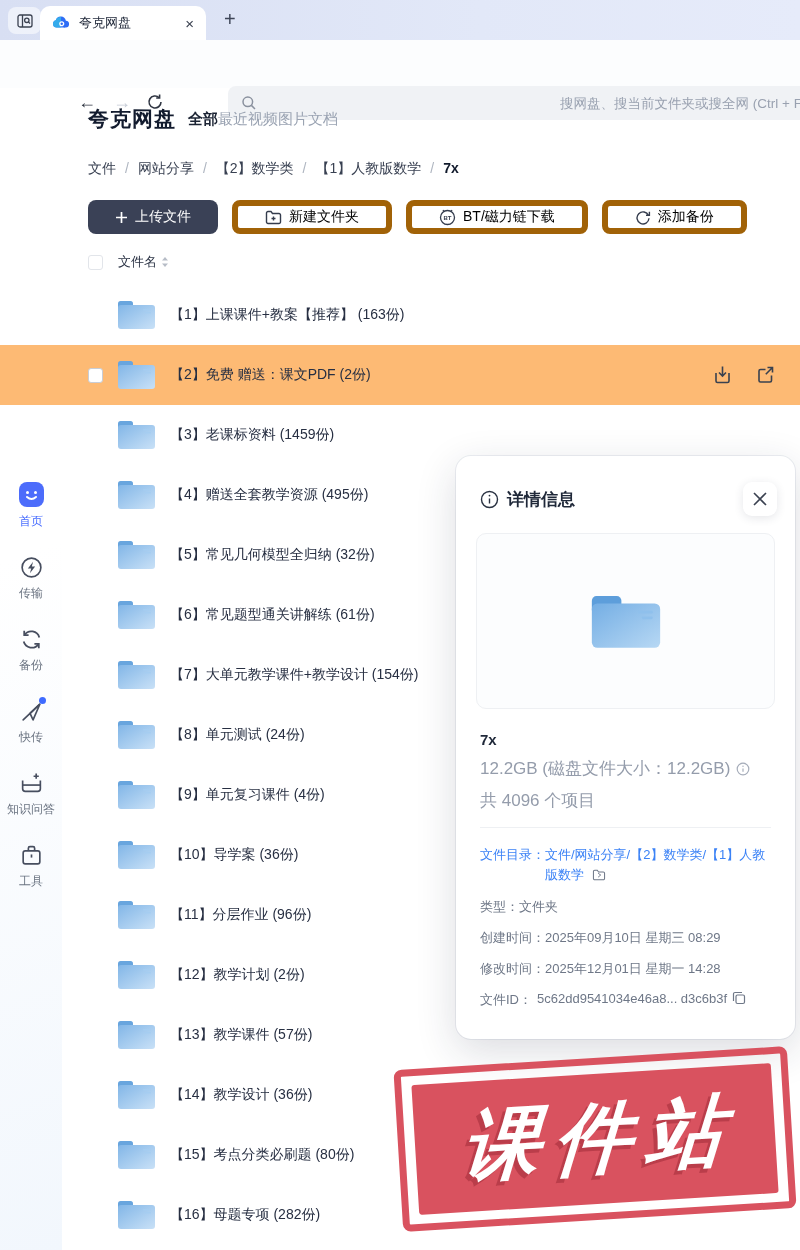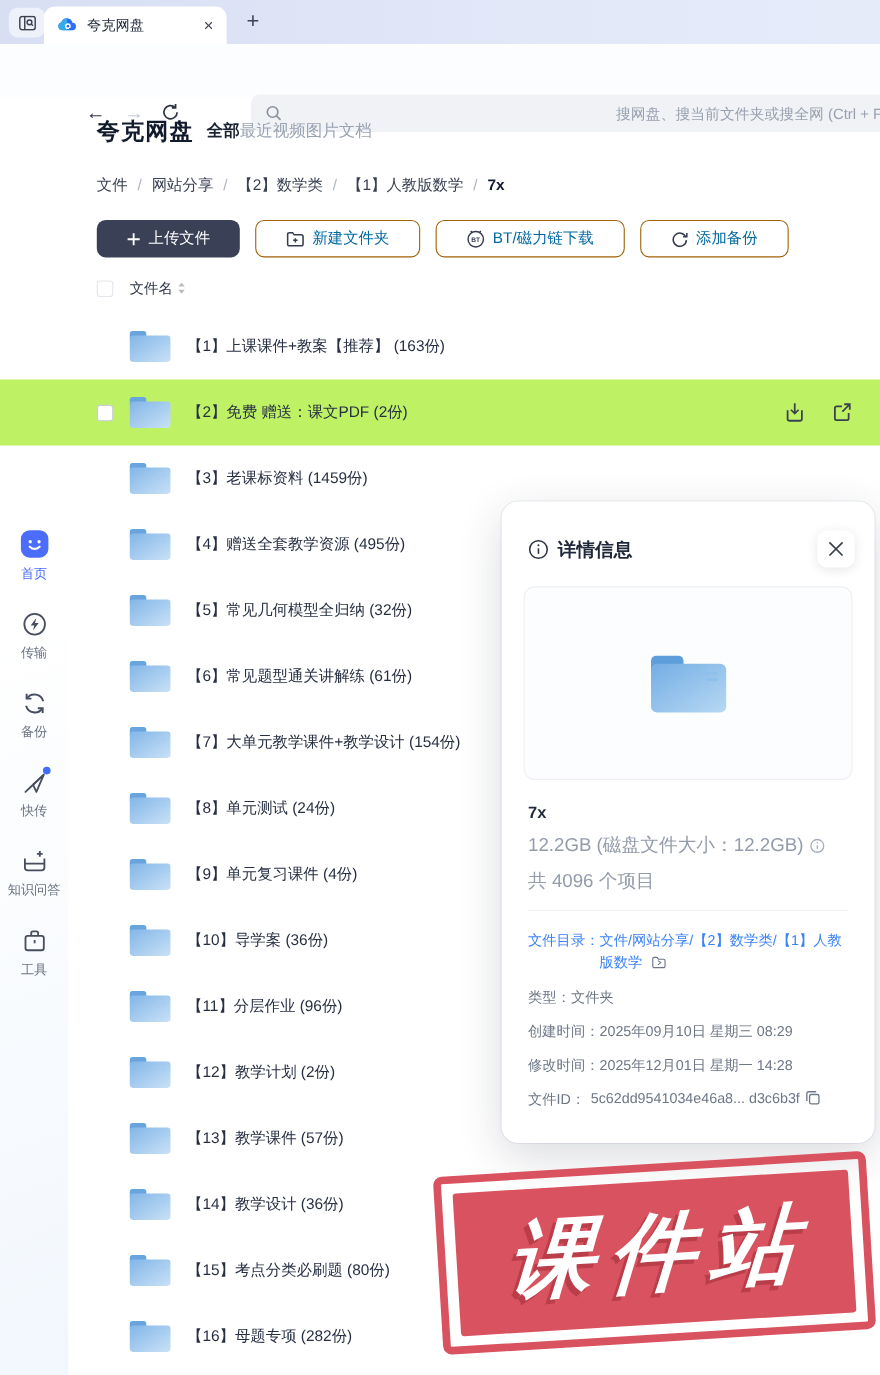--- a/index.html
+++ b/index.html
@@ -45,29 +45,29 @@
   .crumb { color:#394152; }
   .crumb-sep { color:#aeb5c0; }
   .crumb.last { font-weight:700; color:#10192b; }
 
   
   .actions { position:absolute; left:88px; top:200px; display:flex; gap:14px; }
   .btn { height:34px; border-radius:8px; display:flex; align-items:center; padding:0 27px;
          font-size:14px; white-space:nowrap; }
   .btn svg { margin-right:7px; }
   .btn-dark { background:#3a4156; color:#fff; }
-  .btn-light { background:#fff; border:1px solid #a16207; color:#0369a1; }
+  .btn-light { background:#fff; border:6px solid #a16207; color:#000000; }
 
   
   .thead { position:absolute; left:88px; top:253px; display:flex; align-items:center; gap:15px;
            font-size:13px; color:#2c3446; }
   .cb { width:15px; height:15px; border:1px solid #e2e5ea; border-radius:3px; background:#fff; }
   .rows { position:absolute; left:0; top:285px; width:800px; }
   .row { position:relative; height:60px; }
-  .row.hl { background:#bef264; }
+  .row.hl { background:#fdba74; }
   .row .cb { position:absolute; left:88px; top:23px; border-color:#c8cdd6; }
   .row .folder { position:absolute; left:117px; top:14px; }
   .row .name { position:absolute; left:170px; top:21px; font-size:14px; color:#272f42; white-space:nowrap; }
   .row .acts { position:absolute; right:24px; top:19px; display:flex; gap:22px; }
 
   
   .panel { position:absolute; left:456px; top:456px; width:339px; height:583px; background:#fff;
            border-radius:15px; box-shadow:0 12px 40px rgba(30,40,60,.16), 0 0 0 1px #eef0f4; z-index:5; }
   .panel-head { display:flex; align-items:center; padding:26px 18px 0 24px; }
   .panel-title { font-size:17px; font-weight:700; color:#1f2839; margin-left:8px; flex:1; }

